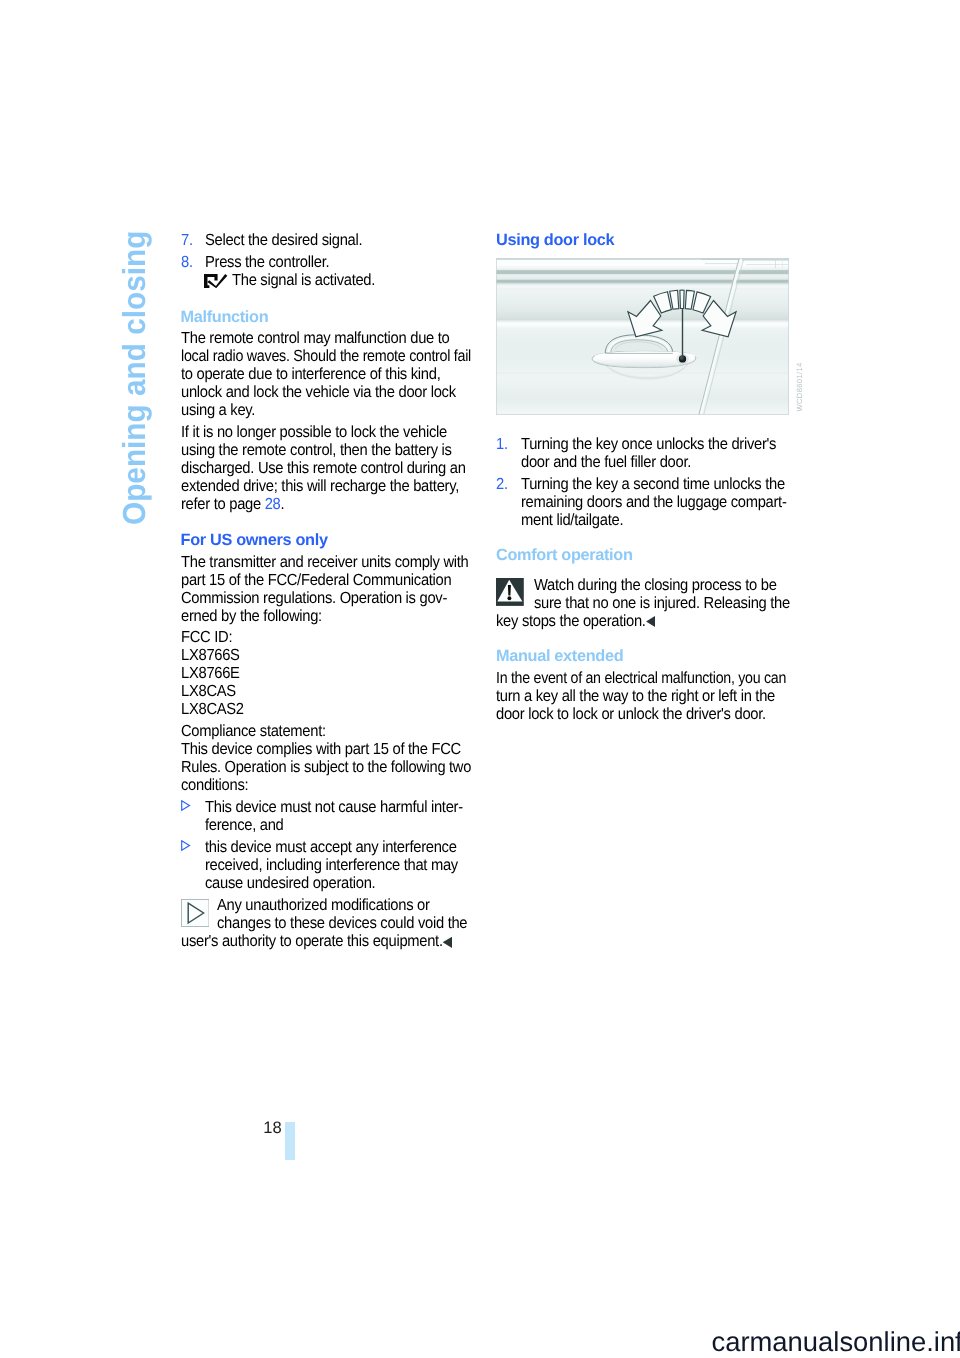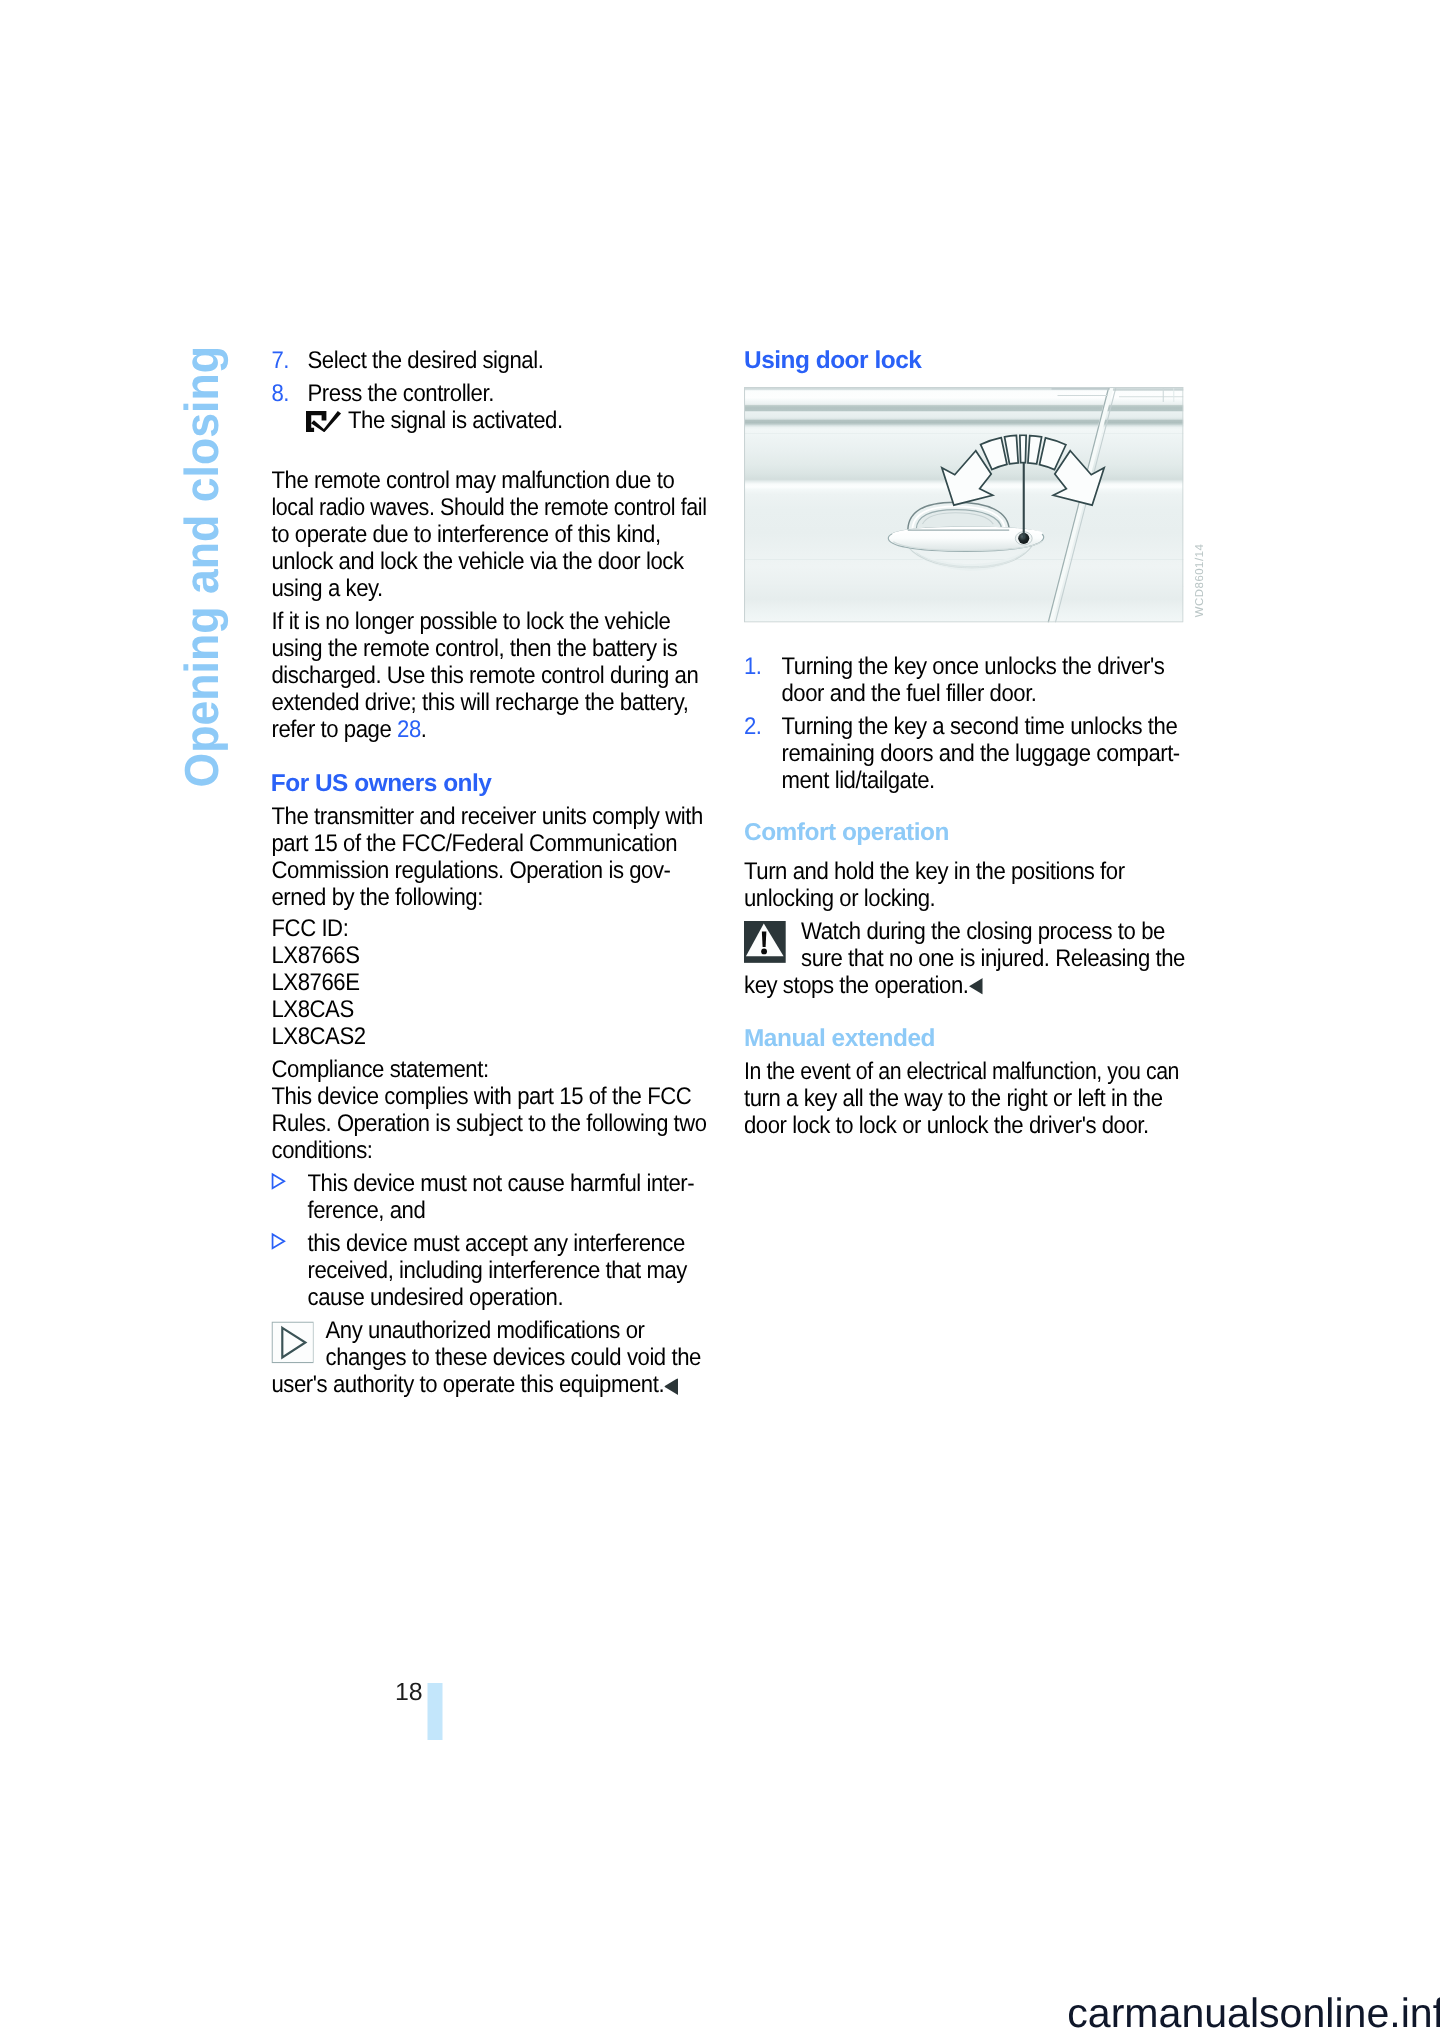--- a/index.html
+++ b/index.html
@@ -81,20 +81,21 @@
       <span class="ck">
         <svg width="23.4" height="14.2" viewBox="0 0 23.4 14.2">
             <path d="M0 0 H13.6 V6.4 H10.4 V2.9 H3.5 V11.2 H5.4 V14.2 H0 Z" fill="#0a0a0a"></path>
             <path d="M5.3 6.2 L11.9 12.0 L21.2 0 L23.4 1.7 L12.2 14.2 L3.3 8.1 Z" fill="#0a0a0a"></path>
           </svg>
       </span>
       <span class="ln">The signal is activated.</span>
     </div>
 
     <div class="sp-head2"></div>
+    <div class="h2">Malfunction</div>
     <div class="headgap"></div>
     <p class="t fitbox">
         <span class="ln" style="transform: scaleX(0.917);">The remote control may malfunction due to</span>
         <span class="ln" style="transform: scaleX(0.8894);">local radio waves. Should the remote control fail</span>
         <span class="ln" style="transform: scaleX(0.917);">to operate due to interference of this kind,</span>
         <span class="ln" style="transform: scaleX(0.917);">unlock and lock the vehicle via the door lock</span>
         <span class="ln" style="transform: scaleX(0.917);">using a key.</span>
       </p>
     <div class="sp-para"></div>
     <p class="t fitbox">
@@ -287,24 +288,20 @@
       <span class="num ln" style="transform: scaleX(0.917);">2.</span>
       <span class="ln" style="transform: scaleX(0.917);">Turning the key a second time unlocks the</span>
         <span class="ln" style="transform: scaleX(0.914);">remaining doors and the luggage compart-</span>
         <span class="ln" style="transform: scaleX(0.917);">ment lid/tailgate.</span>
     </div>
 
     <div class="sp-head"></div>
     <div class="h2">Comfort operation</div>
     <div class="headgap"></div>
     <div class="sp-para"></div>
-    <p class="t fitbox">
-        <span class="ln" style="transform: scaleX(0.917);">Turn and hold the key in the positions for</span>
-        <span class="ln" style="transform: scaleX(0.917);">unlocking or locking.</span>
-      </p>
     <div class="sp-para"></div>
     <div class="warnbox">
       <span class="wicon">
         <svg width="27.8" height="27.9" viewBox="0 0 27.8 27.9">
             <rect x="0" y="0" width="27.8" height="27.9" fill="#2b3639"></rect>
             <path d="M13.2 1.7 L26.4 23.5 L1.3 23.5 Z" fill="#fcfdfd"></path>
             <path d="M11.9 7.0 H14.9 L14.4 17.4 H12.4 Z" fill="#0a0a0a"></path>
             <circle cx="13.4" cy="20.3" r="1.95" fill="#0a0a0a"></circle>
           </svg>
       </span>

